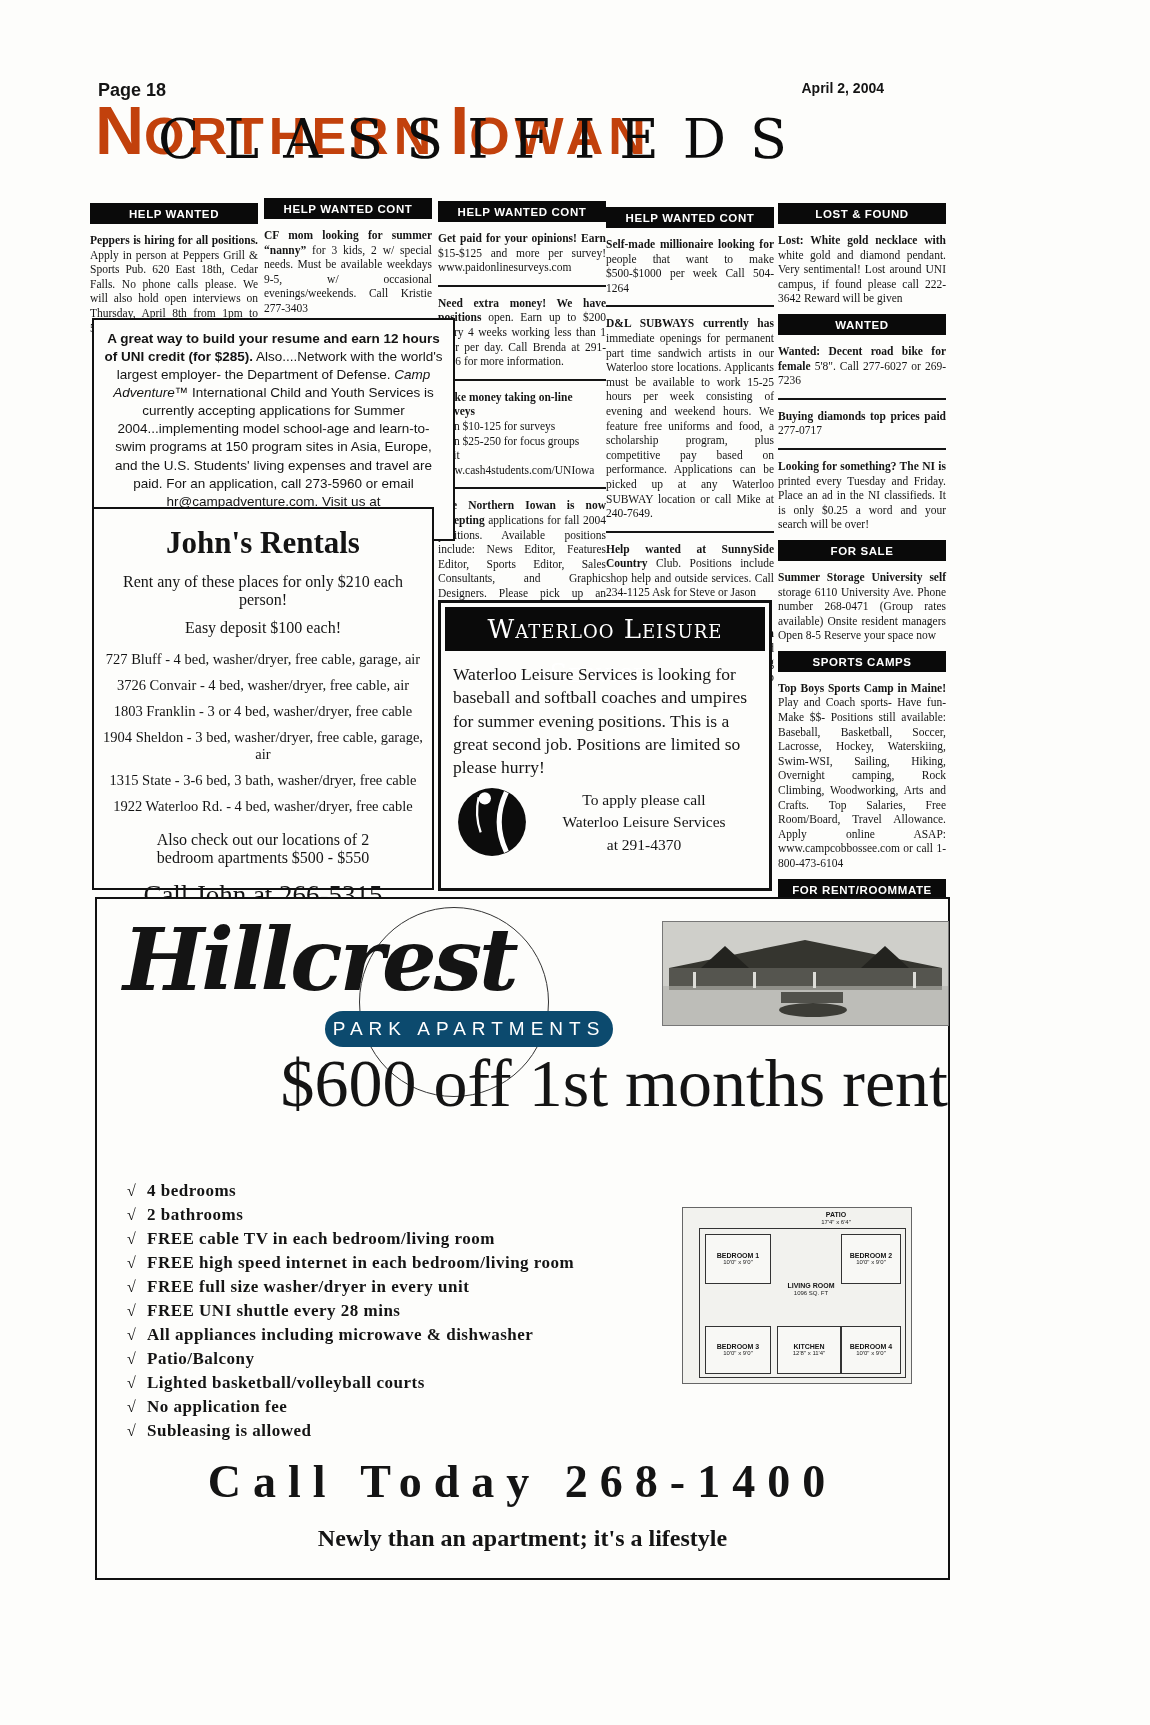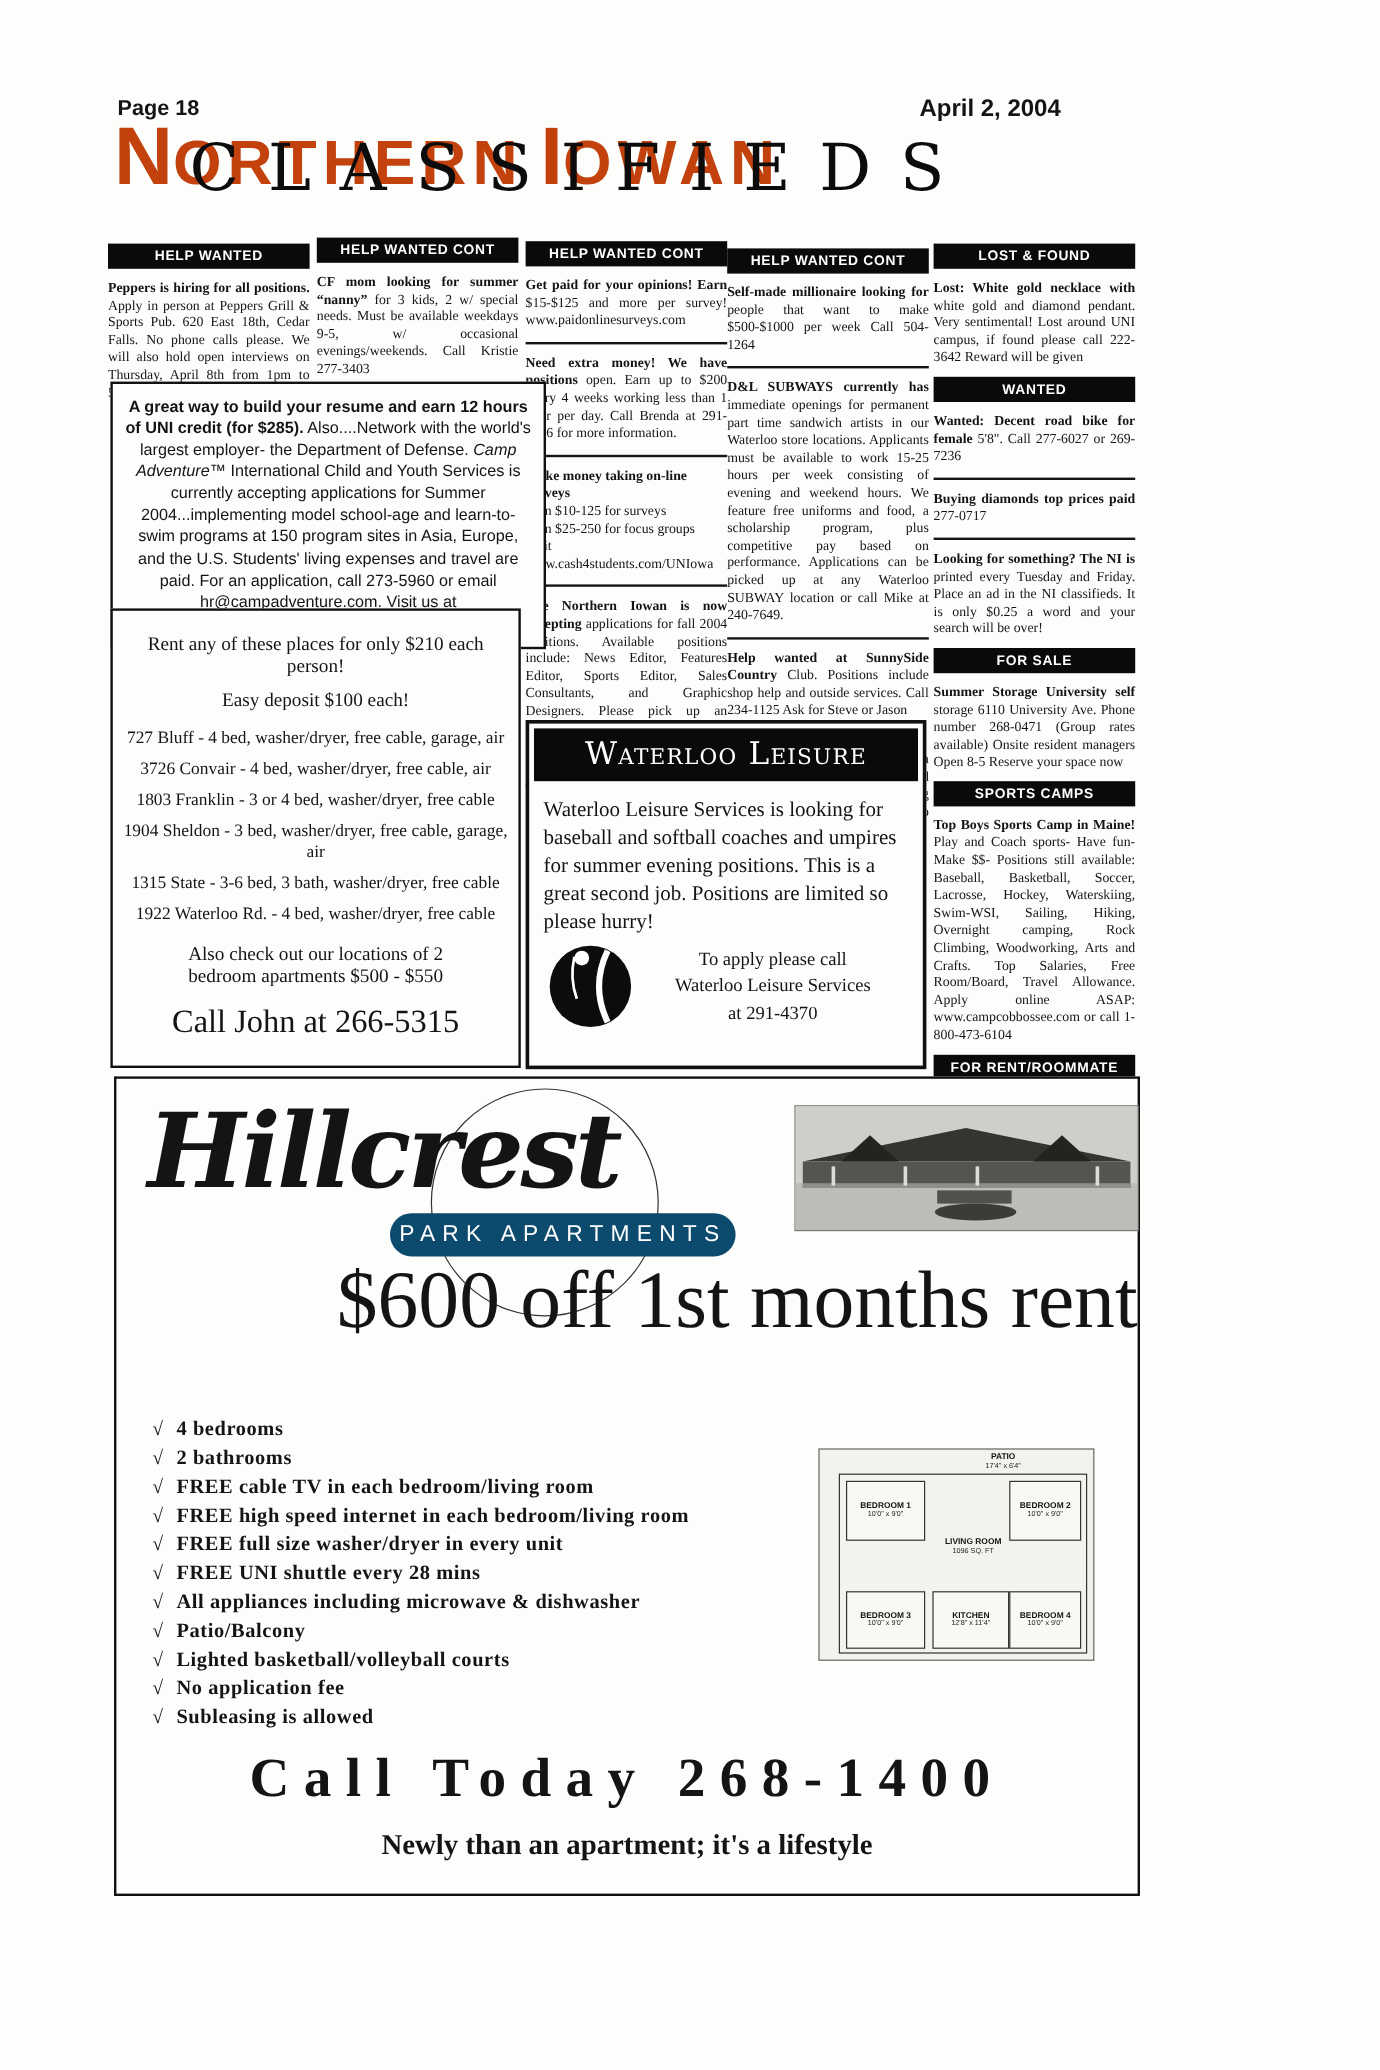--- a/index.html
+++ b/index.html
@@ -3,21 +3,21 @@
 <meta charset="utf-8">
 <style>
   html,body{margin:0;padding:0;background:#ffffff;}
   .page{position:relative;width:1150px;height:1725px;background:#fdfdfb;color:#141414;
         font-family:"Liberation Serif",serif;overflow:hidden;margin:0 auto;}
 
   
   .pageno{position:absolute;left:98px;top:80px;font-family:"Liberation Sans",sans-serif;
           font-weight:bold;font-size:18px;}
   .dateline{position:absolute;left:700px;top:80px;width:184px;text-align:right;
-            font-family:"Liberation Sans",sans-serif;font-weight:bold;font-size:20px;}
+            font-family:"Liberation Sans",sans-serif;font-weight:bold;font-size:14px;}
   .masthead{position:absolute;left:95px;top:96px;color:#c2410c;
             font-family:"Liberation Sans",sans-serif;font-weight:bold;white-space:nowrap;z-index:1;}
   .mh-big{font-size:68px;line-height:1;}
   .mh-small{font-size:52px;letter-spacing:5px;line-height:1;}
   .mh-gap{margin-left:14px;}
   .classtitle{position:absolute;left:158px;top:108px;z-index:2;font-family:"DejaVu Serif",serif;
               font-size:54px;letter-spacing:24px;color:#0c0c0c;white-space:nowrap;}
 
   
   .col{position:absolute;width:168px;}
@@ -169,20 +169,21 @@
   </div>
 
   <div id="camp-box">
     <span class="camp-lead">A great way to build your resume and earn 12 hours of UNI credit (for $285).</span>
     <span>Also....Network with the world's largest employer- the Department of Defense.</span>
     <i>Camp Adventure™</i>
     <span>International Child and Youth Services is currently accepting applications for Summer 2004...implementing model school-age and learn-to-swim programs at 150 program sites in Asia, Europe, and the U.S. Students' living expenses and travel are paid. For an application, call 273-5960 or email hr@campadventure.com. Visit us at www.campadventure.com Catch the magic!</span>
   </div>
 
   <div id="johns-box">
+    <div class="j-title">John's Rentals</div>
     <div class="j-line">Rent any of these places for only $210 each person!</div>
     <div class="j-line">Easy deposit $100 each!</div>
     <div class="j-props">
       <div class="j-prop">727 Bluff - 4 bed, washer/dryer, free cable, garage, air</div>
       <div class="j-prop">3726 Convair - 4 bed, washer/dryer, free cable, air</div>
       <div class="j-prop">1803 Franklin - 3 or 4 bed, washer/dryer, free cable</div>
       <div class="j-prop">1904 Sheldon - 3 bed, washer/dryer, free cable, garage, air</div>
       <div class="j-prop">1315 State - 3-6 bed, 3 bath, washer/dryer, free cable</div>
       <div class="j-prop">1922 Waterloo Rd. - 4 bed, washer/dryer, free cable</div>
     </div>

